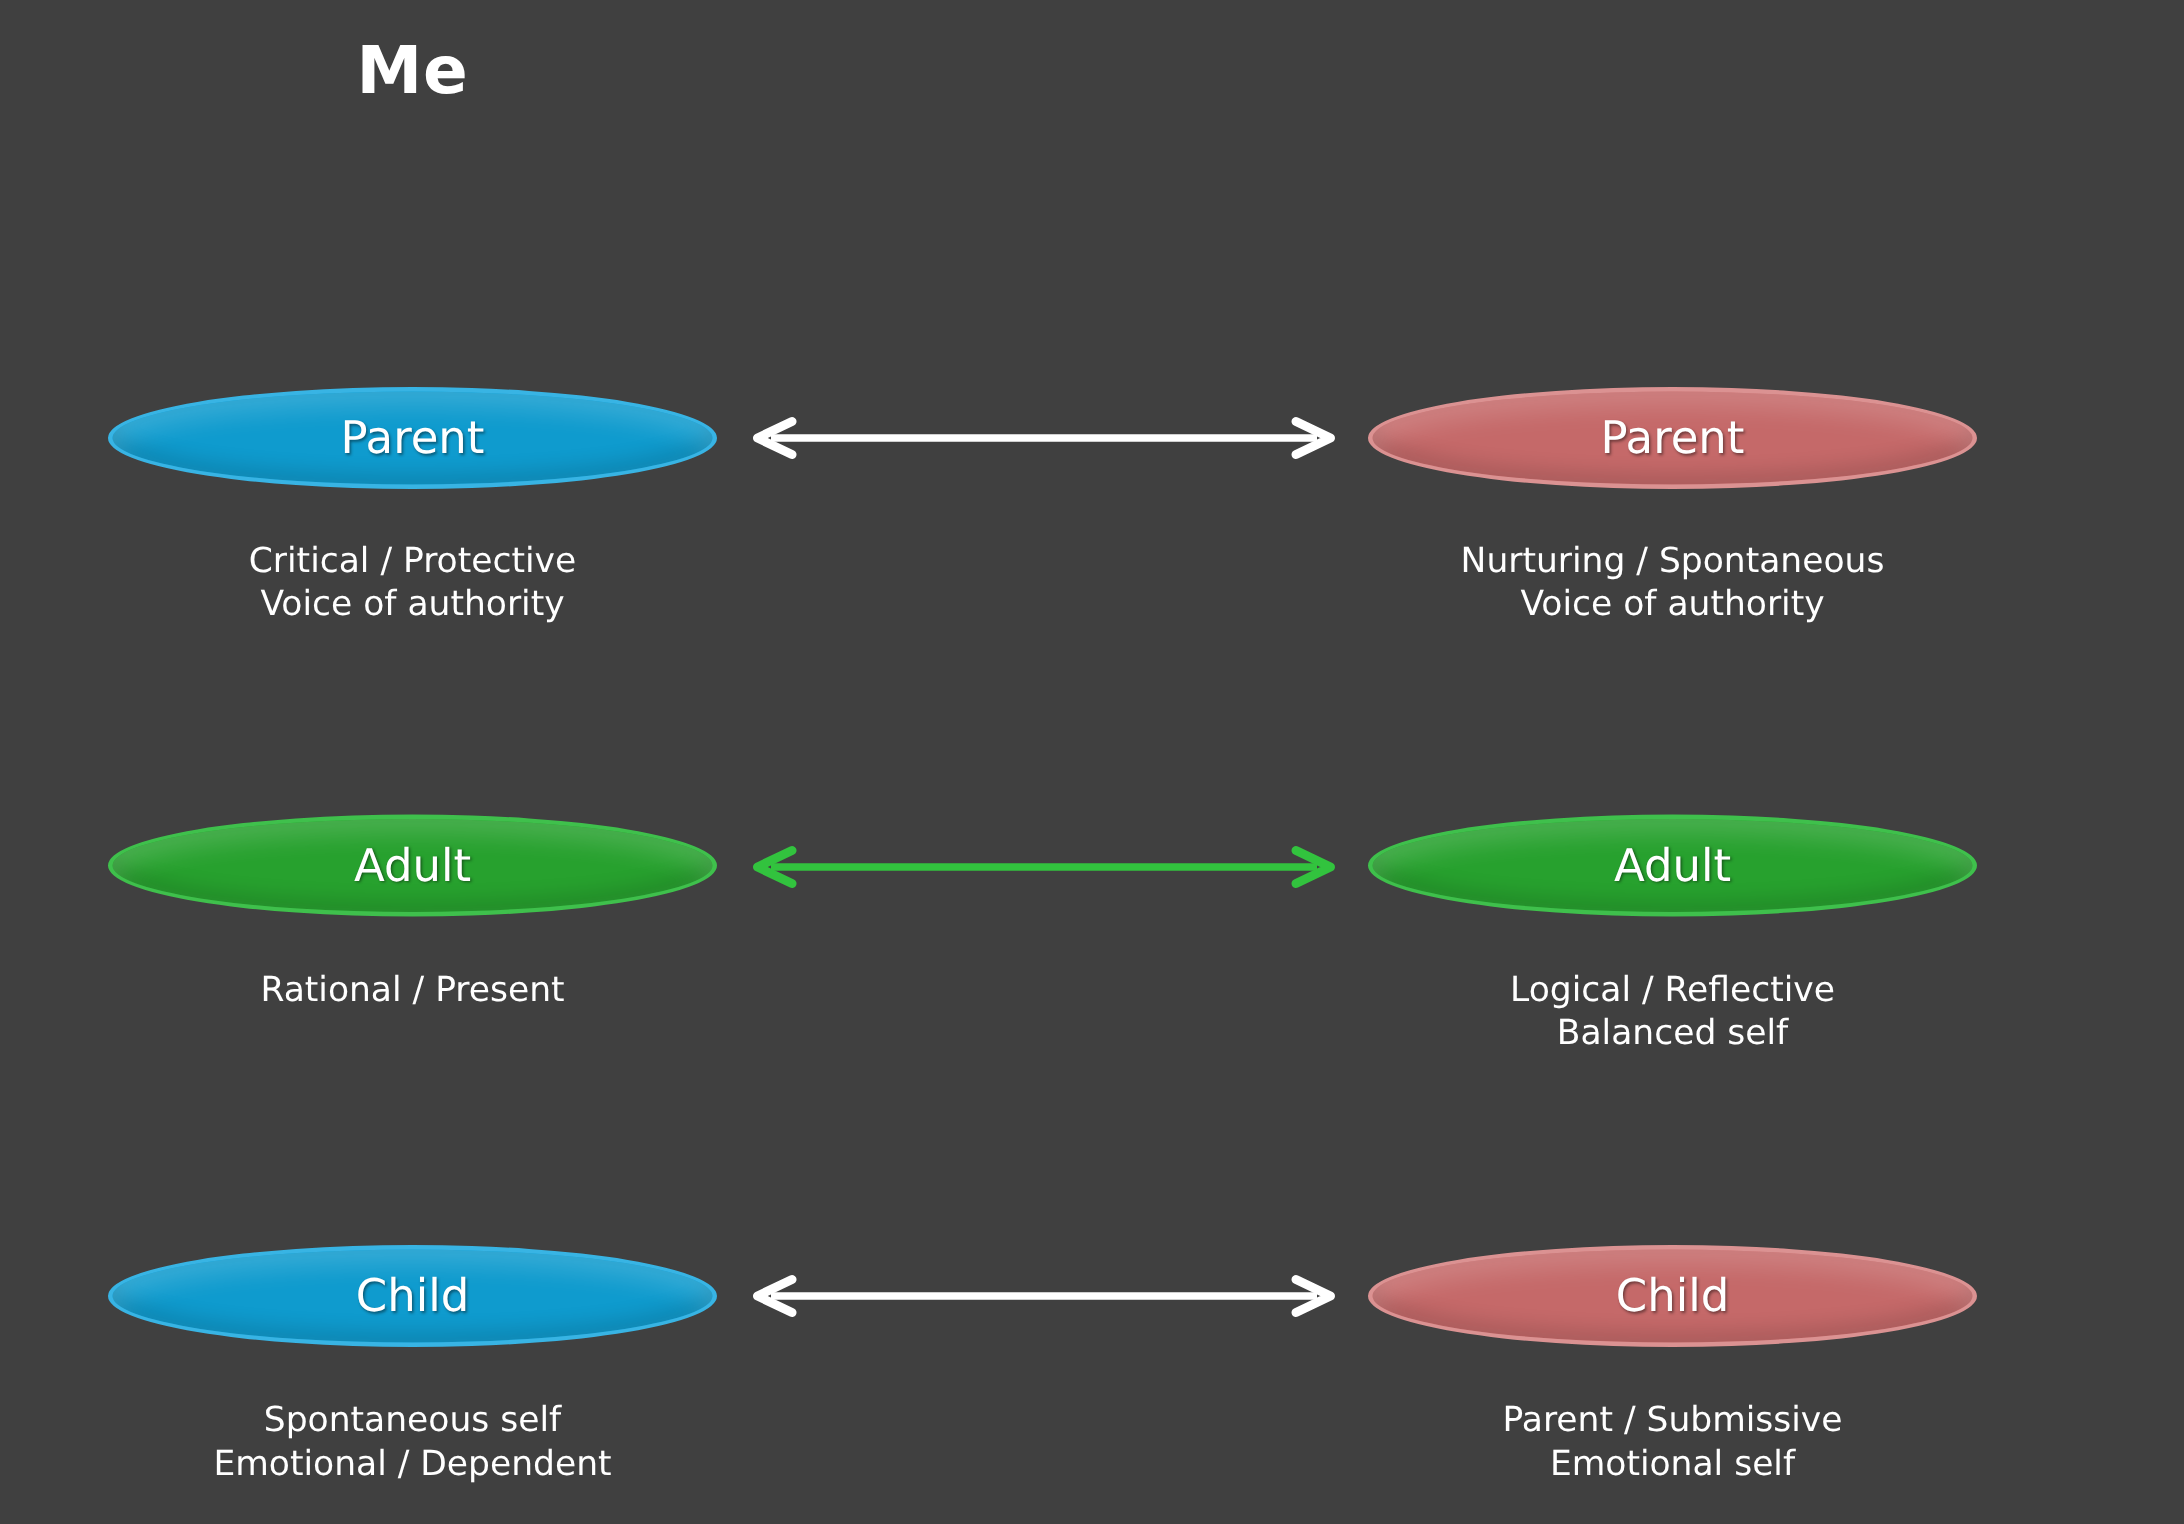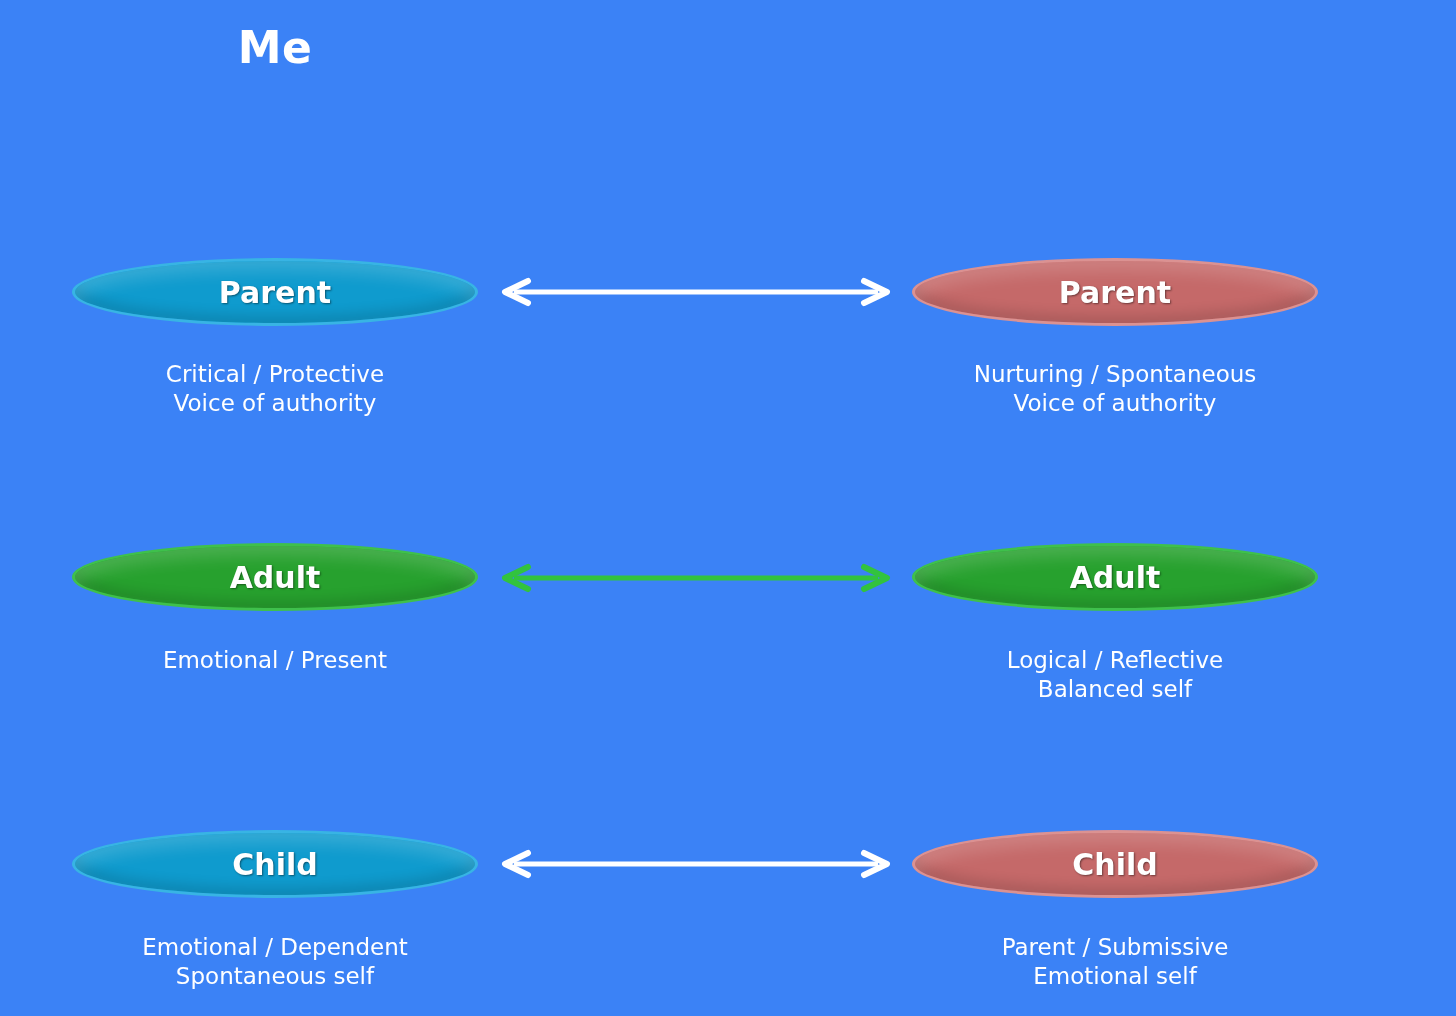--- a/index.html
+++ b/index.html
@@ -34,21 +34,21 @@
     border-radius: 50%;
     border: 3px solid transparent;
     box-sizing: border-box;
     display: flex;
     align-items: center;
     justify-content: center;
     box-shadow: inset 0 10px 16px rgba(255,255,255,0.16), inset 0 -8px 12px rgba(0,0,0,0.12);
   }
   .ellipse span {
     font-size: 30px;
-    font-weight: bold;
+    font-weight: normal;
     color: #fff;
     text-shadow: 1px 1px 2px rgba(0,0,0,0.45);
   }
   .col-left  { left: 72px; }
   .col-right { left: 912px; }
   .row-parent { top: 258px; }
   .row-adult  { top: 543px; }
   .row-child  { top: 830px; }
 
   .desc {
@@ -71,21 +71,21 @@
     width: 396px;
     height: 36px;
   }
   .arrow-parent { top: 274px; }
   .arrow-adult  { top: 560px; }
   .arrow-child  { top: 846px; }
 </style>
 </head>
 <body style="background: rgb(0, 0, 0);">
 
-<div id="stage" style="background: #3b82f6;">
+<div id="stage" style="background: #404040;">
 
   <div class="col-header hdr-me">Me</div>
 
   <div class="ellipse col-left row-parent" style="background-color: rgb(15, 155, 206); border-color: rgb(56, 180, 228);">
     <span>Parent</span>
   </div>
   <svg class="arrow arrow-parent" viewBox="0 0 396 36">
     <line x1="16" y1="18" x2="380" y2="18" stroke-width="5" stroke="#FFFFFF"></line>
     <polyline points="30,7 7,18 30,29" fill="none" stroke-width="6" stroke-linecap="round" stroke-linejoin="round" stroke="#FFFFFF"></polyline>
     <polyline points="366,7 389,18 366,29" fill="none" stroke-width="6" stroke-linecap="round" stroke-linejoin="round" stroke="#FFFFFF"></polyline>
@@ -107,40 +107,40 @@
   </div>
   <svg class="arrow arrow-adult" viewBox="0 0 396 36">
     <line x1="16" y1="18" x2="380" y2="18" stroke-width="5" stroke="#32C33E"></line>
     <polyline points="30,7 7,18 30,29" fill="none" stroke-width="6" stroke-linecap="round" stroke-linejoin="round" stroke="#32C33E"></polyline>
     <polyline points="366,7 389,18 366,29" fill="none" stroke-width="6" stroke-linecap="round" stroke-linejoin="round" stroke="#32C33E"></polyline>
   </svg>
   <div class="ellipse col-right row-adult" style="background-color: rgb(39, 161, 46); border-color: rgb(63, 192, 76);">
     <span>Adult</span>
   </div>
   <div class="desc desc-left desc-adult">
-    <div>Emotional / Present</div>
+    <div>Rational / Present</div>
   </div>
   <div class="desc desc-right desc-adult">
     <div>Logical / Reflective</div>
     <div>Balanced self</div>
   </div>
 
   <div class="ellipse col-left row-child" style="background-color: rgb(15, 155, 206); border-color: rgb(56, 180, 228);">
     <span>Child</span>
   </div>
   <svg class="arrow arrow-child" viewBox="0 0 396 36">
     <line x1="16" y1="18" x2="380" y2="18" stroke-width="5" stroke="#FFFFFF"></line>
     <polyline points="30,7 7,18 30,29" fill="none" stroke-width="6" stroke-linecap="round" stroke-linejoin="round" stroke="#FFFFFF"></polyline>
     <polyline points="366,7 389,18 366,29" fill="none" stroke-width="6" stroke-linecap="round" stroke-linejoin="round" stroke="#FFFFFF"></polyline>
   </svg>
   <div class="ellipse col-right row-child" style="background-color: rgb(197, 105, 105); border-color: rgb(219, 146, 146);">
     <span>Child</span>
   </div>
   <div class="desc desc-left desc-child">
+    <div>Spontaneous self</div>
     <div>Emotional / Dependent</div>
-    <div>Spontaneous self</div>
   </div>
   <div class="desc desc-right desc-child">
     <div>Parent / Submissive</div>
     <div>Emotional self</div>
   </div>
 
 </div>
 
 </body></html>

